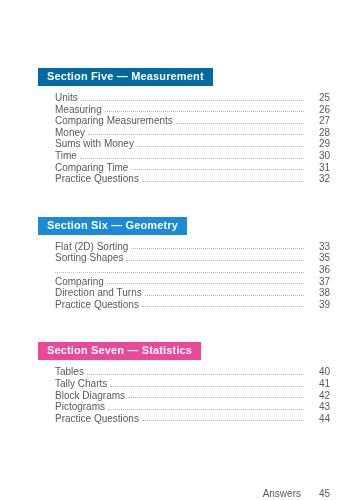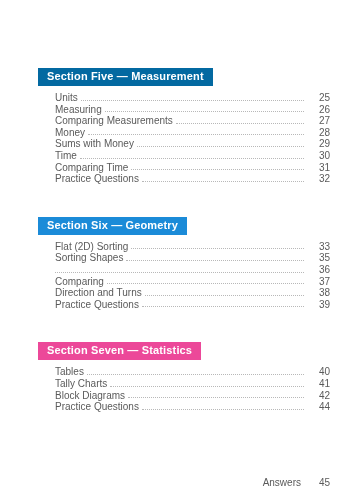--- a/index.html
+++ b/index.html
@@ -183,20 +183,25 @@
           </div>
           <div class="entry">
             <span class="entry-title">Tally Charts</span>
             <span class="entry-leader"></span>
             <span class="entry-page">41</span>
           </div>
           <div class="entry">
             <span class="entry-title">Block Diagrams</span>
             <span class="entry-leader"></span>
             <span class="entry-page">42</span>
+          </div>
+          <div class="entry">
+            <span class="entry-title">Pictograms</span>
+            <span class="entry-leader"></span>
+            <span class="entry-page">43</span>
           </div>
           <div class="entry">
             <span class="entry-title">Practice Questions</span>
             <span class="entry-leader"></span>
             <span class="entry-page">44</span>
           </div>
         </div></div>
       <div class="gap-after-section"></div>
       <div class="gap-backmatter"></div>
       <div class="entries">

